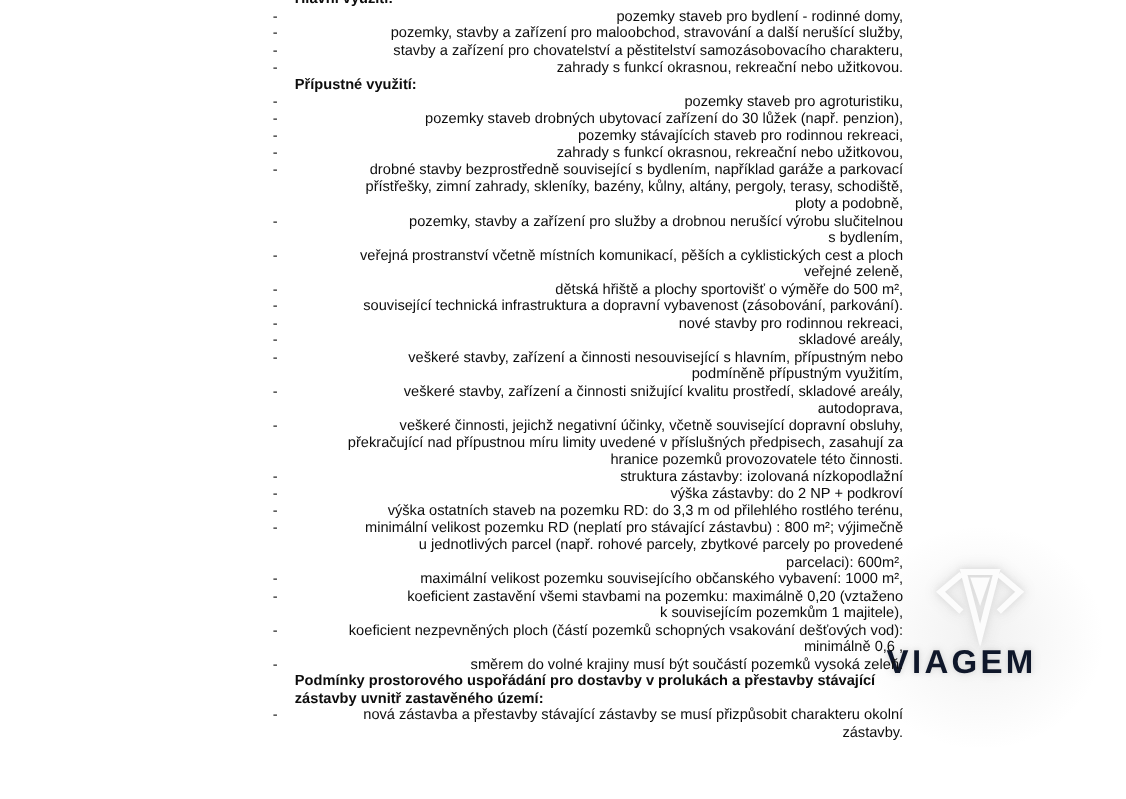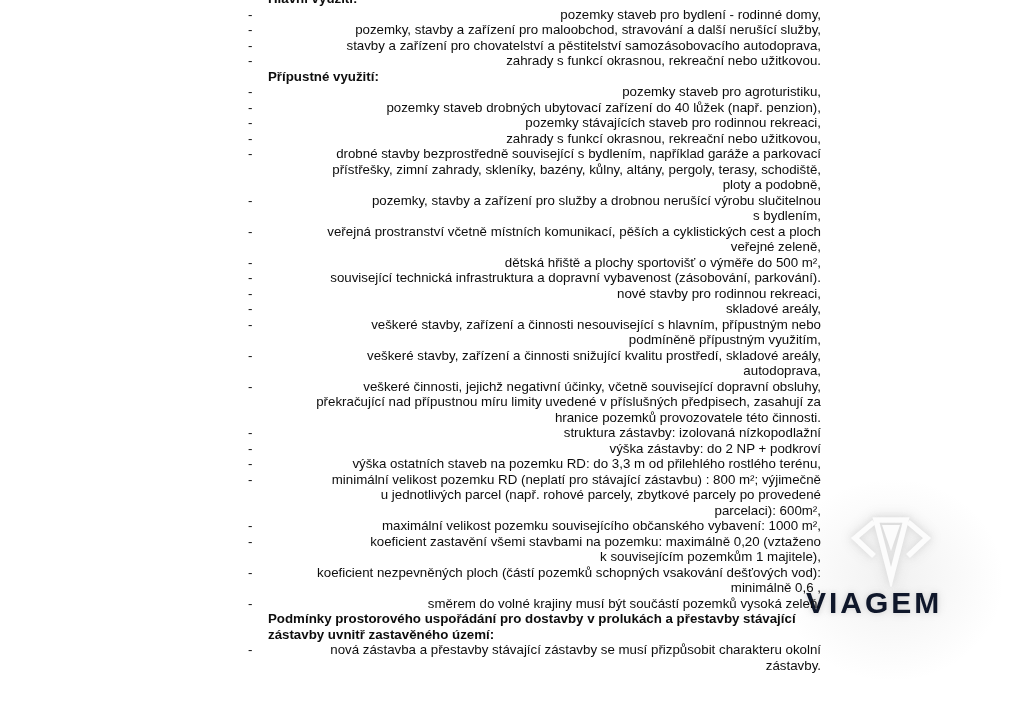--- a/index.html
+++ b/index.html
@@ -97,34 +97,34 @@
       <div class="item">
         <span class="dash">-</span>
         <span class="itext">pozemky staveb pro bydlení - rodinné domy,</span>
       </div>
       <div class="item">
         <span class="dash">-</span>
         <span class="itext">pozemky, stavby a zařízení pro maloobchod, stravování a další nerušící služby,</span>
       </div>
       <div class="item">
         <span class="dash">-</span>
-        <span class="itext">stavby a zařízení pro chovatelství a pěstitelství samozásobovacího autodoprava,</span>
+        <span class="itext">stavby a zařízení pro chovatelství a pěstitelství samozásobovacího charakteru,</span>
       </div>
       <div class="item">
         <span class="dash">-</span>
         <span class="itext">zahrady s funkcí okrasnou, rekreační nebo užitkovou.</span>
       </div>
       <div class="heading">Přípustné využití:</div>
       <div class="item">
         <span class="dash">-</span>
         <span class="itext">pozemky staveb pro agroturistiku,</span>
       </div>
       <div class="item">
         <span class="dash">-</span>
-        <span class="itext">pozemky staveb drobných ubytovací zařízení do 40 lůžek (např. penzion),</span>
+        <span class="itext">pozemky staveb drobných ubytovací zařízení do 30 lůžek (např. penzion),</span>
       </div>
       <div class="item">
         <span class="dash">-</span>
         <span class="itext">pozemky stávajících staveb pro rodinnou rekreaci,</span>
       </div>
       <div class="item">
         <span class="dash">-</span>
         <span class="itext">zahrady s funkcí okrasnou, rekreační nebo užitkovou,</span>
       </div>
       <div class="item">

